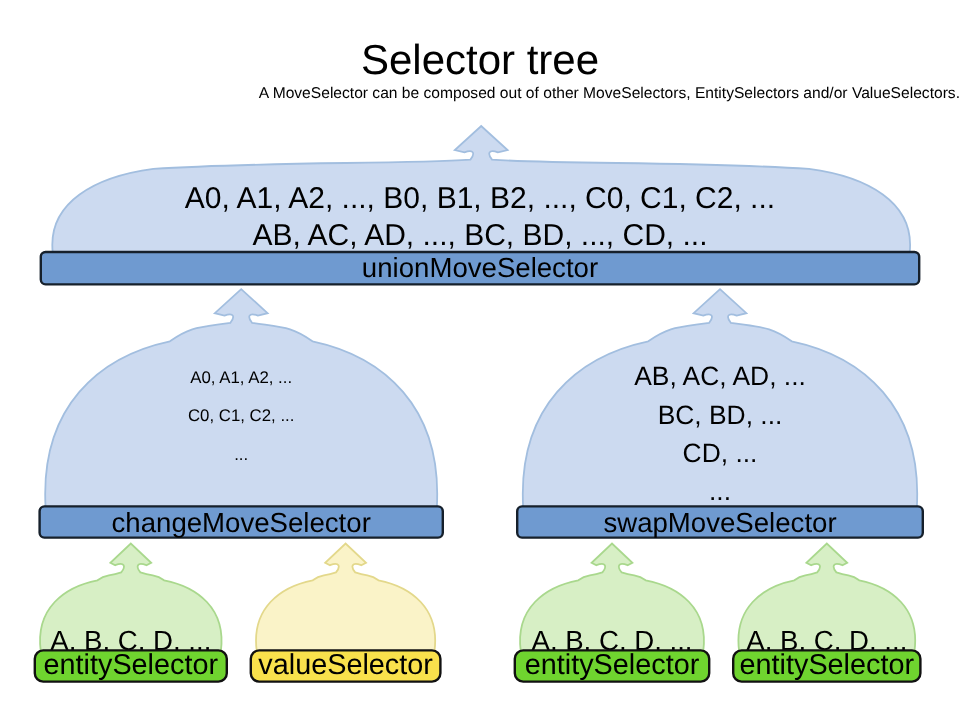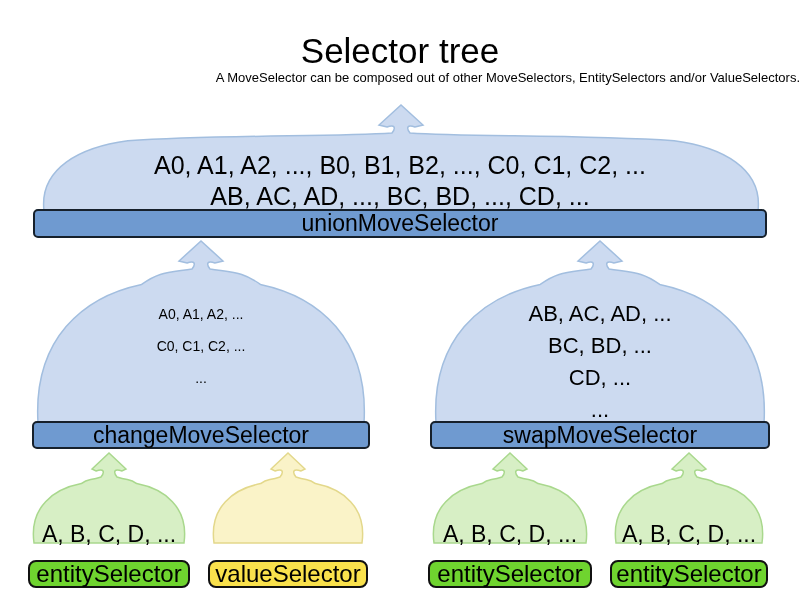--- a/index.html
+++ b/index.html
@@ -47,21 +47,21 @@
     border-radius:8px;font-size:24px;
   }
   .bar-yellow{
     background:var(--bar-yellow-fill,#f9e14c);
     border-color:var(--bar-yellow-border,#111);
     border-radius:8px;font-size:24px;
   }
   #bar-union {left:33px; top:209px;width:734px;height:29px;}
   #bar-change{left:32px; top:421px;width:338px;height:28px;}
   #bar-swap  {left:430px;top:421px;width:340px;height:28px;}
-  .leaf-bar  {top:560px;height:28px;align-items:center;}
+  .leaf-bar  {top:541px;height:28px;align-items:center;}
   #bar-leaf0{left:28px; width:162px;}
   #bar-leaf1{left:208px;width:160px;}
   #bar-leaf2{left:428px;width:164px;}
   #bar-leaf3{left:610px;width:158px;}
 
   .cloud-text{position:absolute;text-align:center;white-space:nowrap;}
   #union-lines {left:0;    width:800px;top:150px;font-size:25px;line-height:31px;}
   #change-lines{left:36px; width:330px;top:298px;font-size:14px;line-height:32px;}
   #swap-lines  {left:434px;width:332px;top:298px;font-size:22px;line-height:32px;}
   .leaf-text{top:520px;height:28px;line-height:28px;font-size:23px;}

